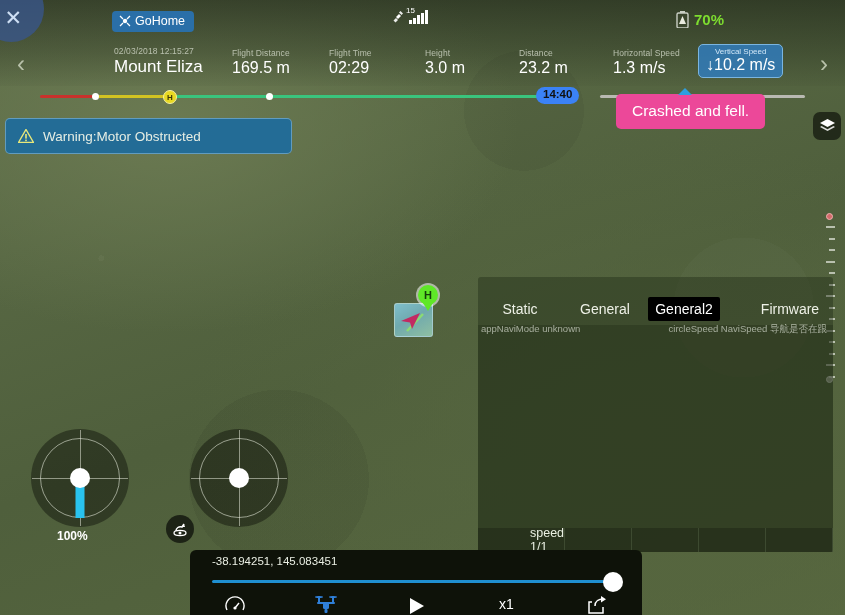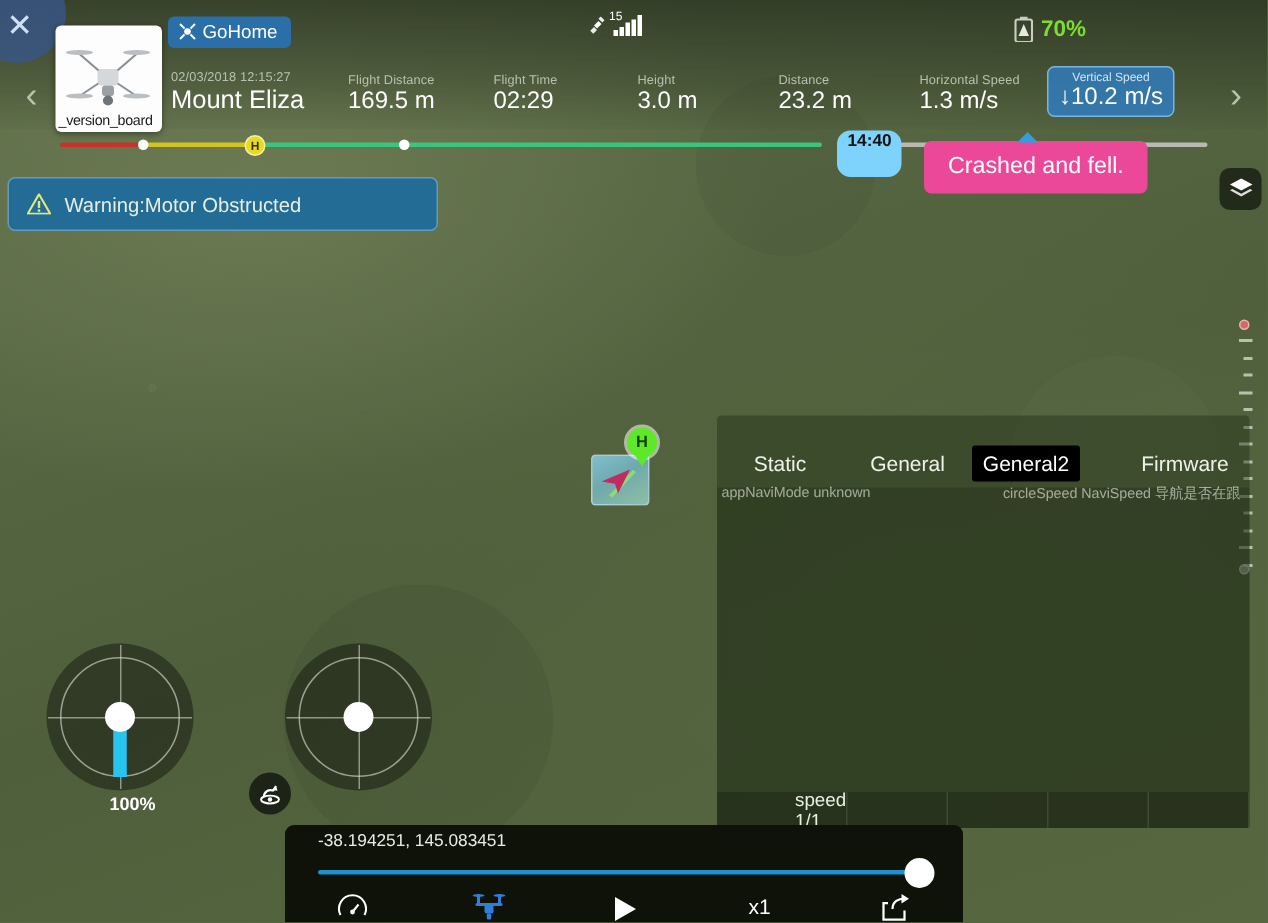--- a/index.html
+++ b/index.html
@@ -126,23 +126,23 @@
   #tl-dot-1 { left: 92px; }
   #tl-dot-2 { left: 266px; }
   #tl-home {
     position: absolute; top: -2px; left: 163px;
     width: 14px; height: 14px; border-radius: 50%;
     background: #e8d922; border: 1.5px solid #f6f0a0;
     display: flex; align-items: center; justify-content: center;
     font-size: 8px; font-weight: bold; color: #3a3508; cursor: pointer;
   }
   #tl-time-pill {
-    position: absolute; top: -5px; left: 558px;
-    background: #7dd3fc; color: #111; border-radius: 9px;
-    padding: 1px 7px 18px 7px; font-size: 11.5px; font-weight: bold;
+    position: absolute; top: -5px; left: 536px;
+    background: #3b82f6; color: #111; border-radius: 9px;
+    padding: 1px 7px 4px 7px; font-size: 11.5px; font-weight: bold;
     cursor: pointer;
   }
   #crash-tooltip {
     position: absolute; top: 2px; left: 616px;
     background: #ec4899; color: #ffffff;
     border-radius: 5px; padding: 8px 16px 9px 16px;
     font-size: 15.5px; white-space: nowrap;
   }
   #crash-tooltip::before {
     content: ""; position: absolute; top: -6px; left: 62px;
@@ -283,21 +283,21 @@
     transform: translate(-50%,-50%); z-index: 3;
   }
   #left-throttle-bar {
     position: absolute; left: 50%; top: 50%;
     transform: translateX(-50%);
     width: 9px; height: 40px; background: #29c3ef; z-index: 2;
   }
   #left-stick-wrap  { left: 31px;  top: 429px; }
   #right-stick-wrap { left: 190px; top: 429px; }
   #left-bottom-label {
-    position: absolute; left: 73px; top: 529px;
+    position: absolute; left: 57px; top: 529px;
     color: #ffffff; font-size: 12px; font-weight: bold;
   }
   #gimbal-btn {
     position: absolute; left: 166px; top: 515px;
     width: 28px; height: 28px; border-radius: 50%;
     background: rgba(16,20,12,0.80);
     display: flex; align-items: center; justify-content: center;
     cursor: pointer; z-index: 19;
   }
 
@@ -376,40 +376,20 @@
     <div class="tick" style="top: 156px; width: 9px;"></div>
     <div class="tick" style="top: 167.5px; width: 6px;"></div>
   </div>
 
 <div id="top-bar">
 
   <div id="close-btn">✕</div>
   <div id="nav-prev">‹</div>
   <div id="nav-next">›</div>
 
-  <div id="aircraft-thumb">
-    <svg width="62" height="50" viewBox="0 0 62 50">
-      <g stroke="#8a8f93" stroke-width="1.4" fill="none">
-        <line x1="12" y1="9" x2="27" y2="22"></line>
-        <line x1="50" y1="9" x2="35" y2="22"></line>
-        <line x1="12" y1="37" x2="27" y2="27"></line>
-        <line x1="50" y1="37" x2="35" y2="27"></line>
-      </g>
-      <g fill="#b9bec2">
-        <ellipse cx="12" cy="8" rx="9" ry="1.6"></ellipse>
-        <ellipse cx="50" cy="8" rx="9" ry="1.6"></ellipse>
-        <ellipse cx="12" cy="37" rx="9" ry="1.6"></ellipse>
-        <ellipse cx="50" cy="37" rx="9" ry="1.6"></ellipse>
-      </g>
-      <rect x="24" y="19" width="14" height="11" rx="3" fill="#d4d8db"></rect>
-      <rect x="27" y="30" width="8" height="7" rx="2" fill="#9aa0a4"></rect>
-      <circle cx="31" cy="40" r="3.4" fill="#6e7478"></circle>
-    </svg>
-    <div id="thumb-caption">_version_board</div>
-  </div>
 
   <div id="gohome-btn">
     <svg width="12" height="12" viewBox="0 0 12 12">
       <circle cx="6" cy="6" r="2.2" fill="#ffffff"></circle>
       <g stroke="#ffffff" stroke-width="1.3" fill="none">
         <path d="M1,1 L4,4"></path>
           <path d="M11,1 L8,4"></path>
         <path d="M1,11 L4,8"></path>
           <path d="M11,11 L8,8"></path>
       </g>

